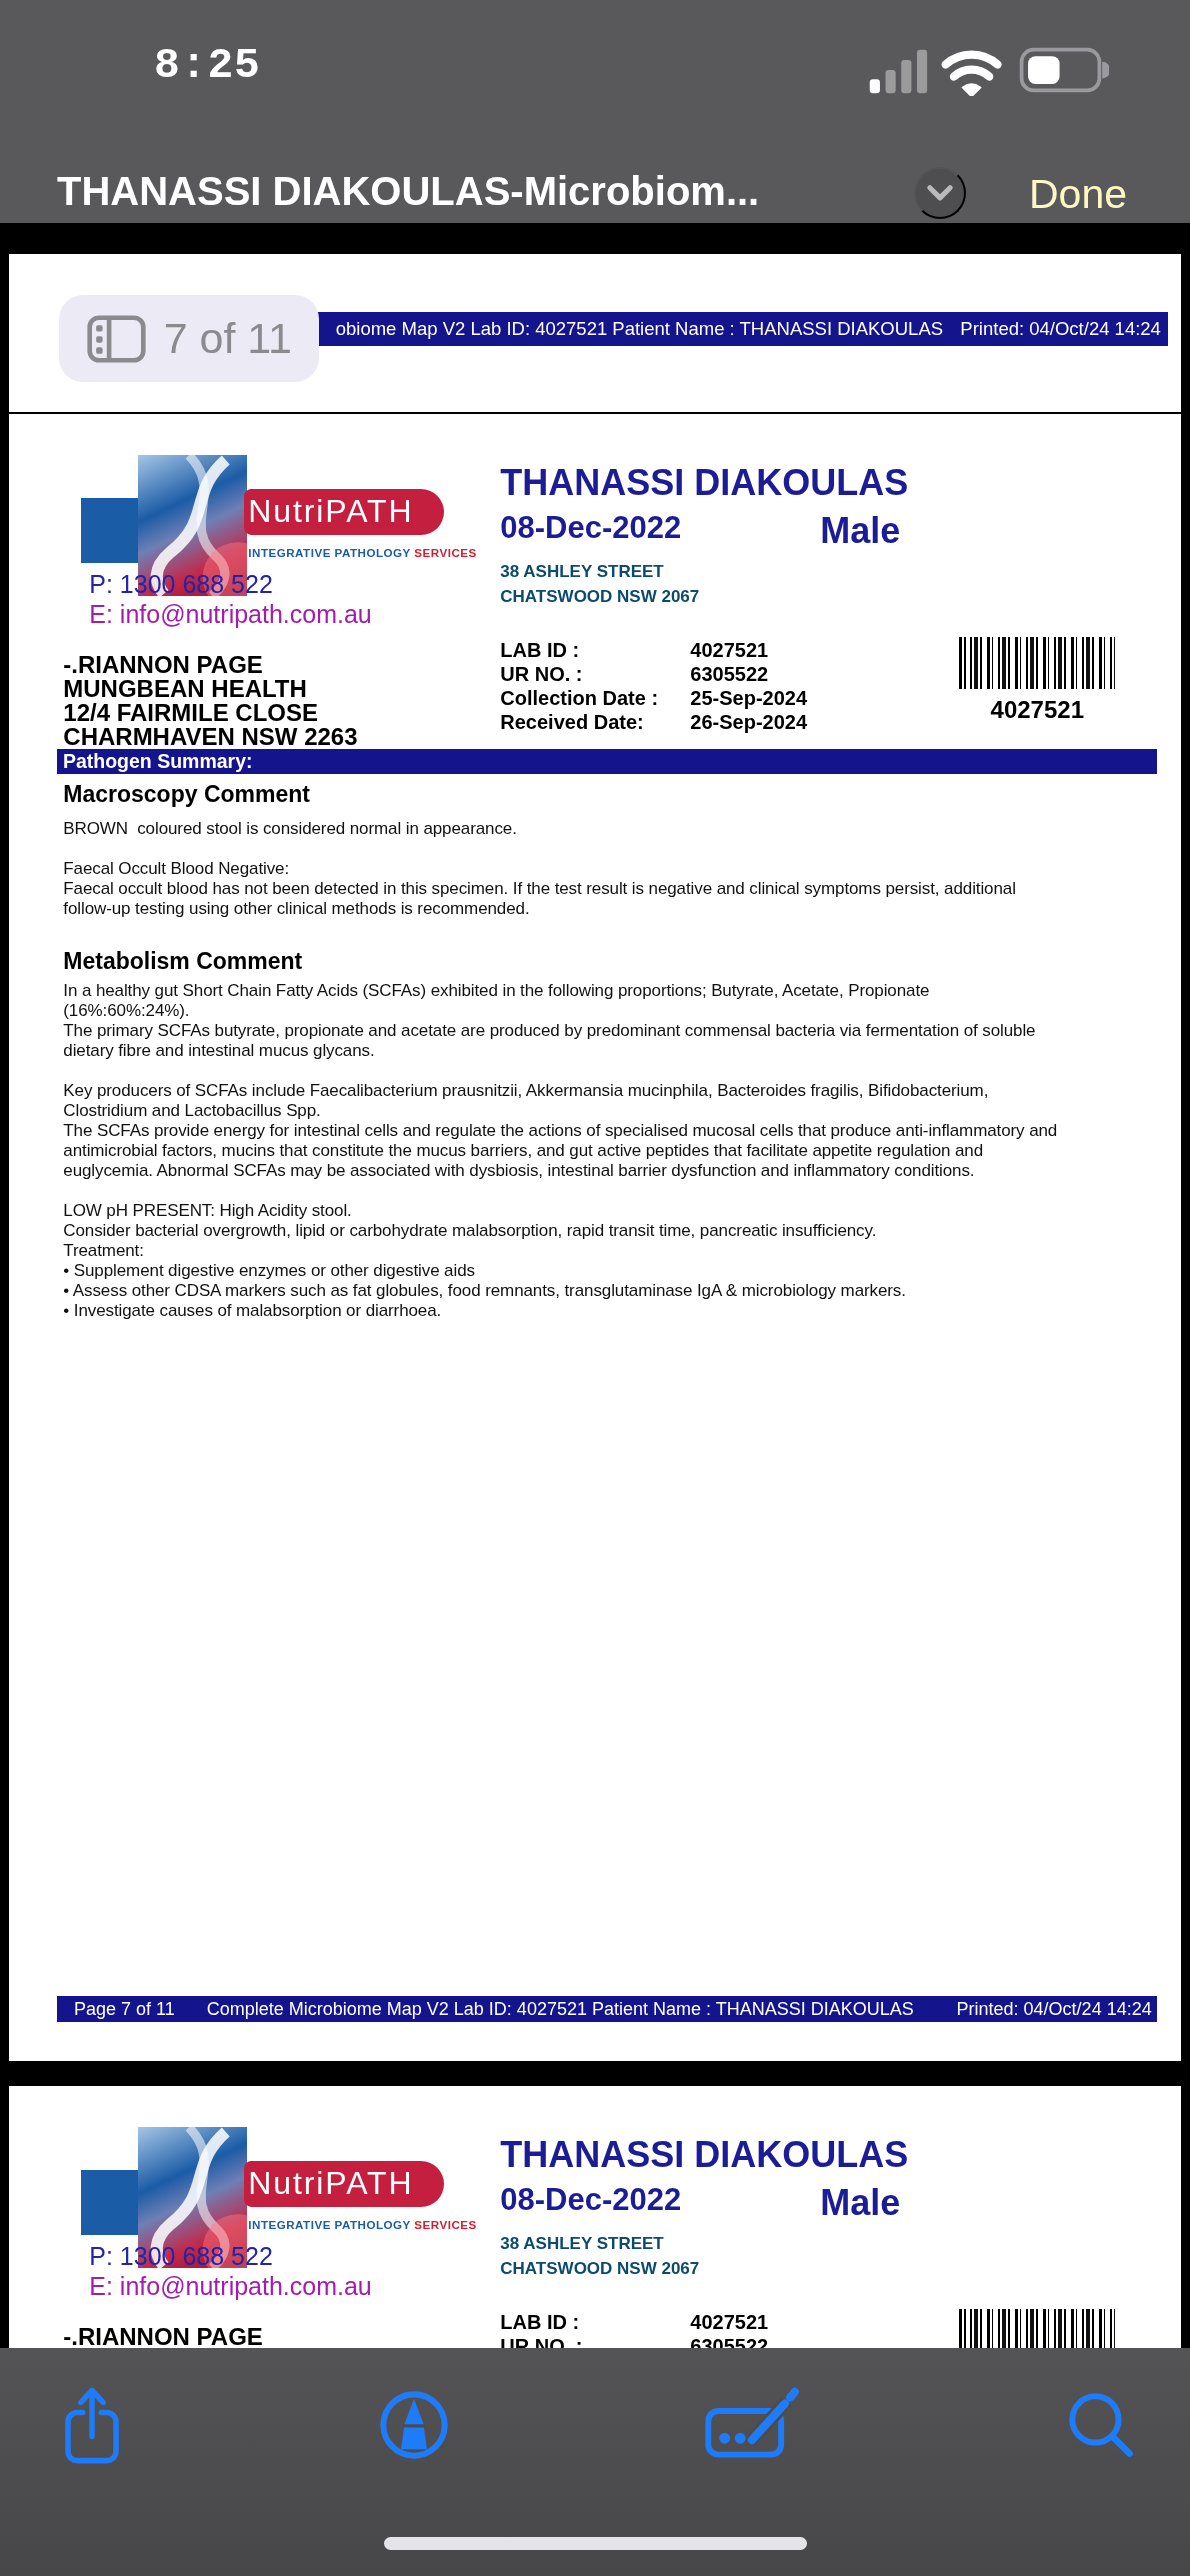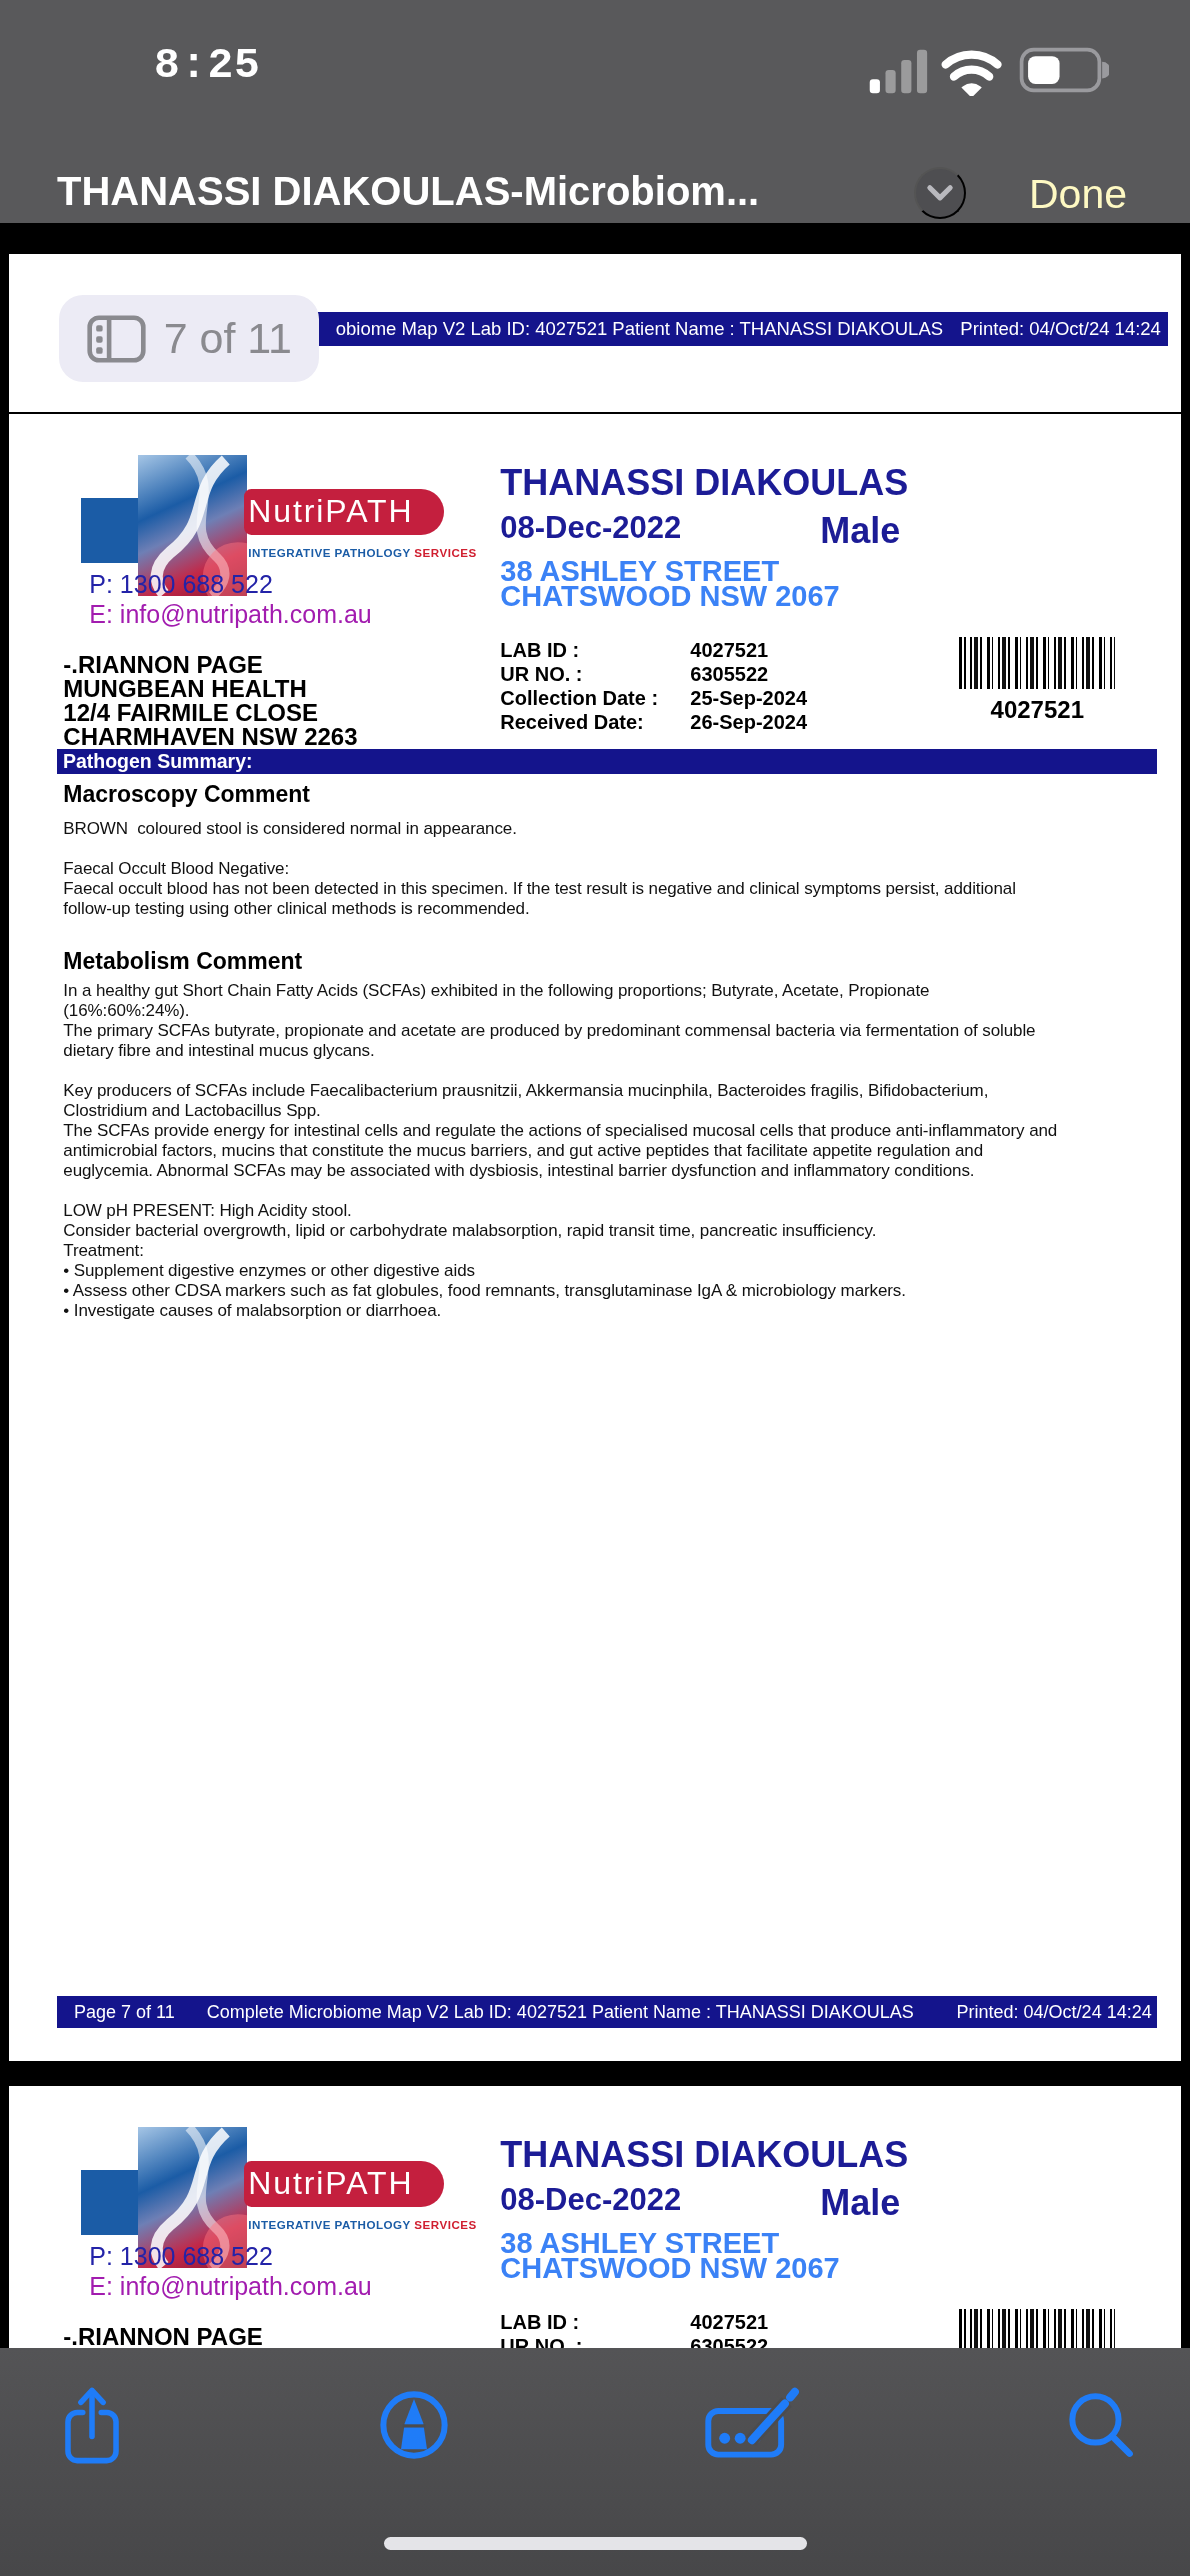--- a/index.html
+++ b/index.html
@@ -35,37 +35,37 @@
   .logo-panel { position:absolute; left:57px; top:-15px; width:109px; height:141px; background:linear-gradient(155deg,#a6c6e6 0%,#1b5ca6 35%,#6e7fb5 52%,#c22848 76%,#8c1430 100%); overflow:hidden; }
   .logo-pill { position:absolute; left:163px; top:18.5px; width:200px; height:46px; background:#c41f3e; border-radius:7.4px 23px 23px 7.4px; color:#fff; font-size:32px; display:flex; align-items:center; padding-left:4px; letter-spacing:1.9px; }
   .logo-tagline { position:absolute; left:167px; top:76px; font-size:11.6px; font-weight:bold; letter-spacing:0.5px; white-space:nowrap; }
   .tag-blue { color:#1b5ca6; } .tag-red { color:#d01f30; }
   .contact-phone { position:absolute; left:80px; top:156px; font-size:25px; color:#2323a8; }
   .contact-email { position:absolute; left:80px; top:186px; font-size:25px; color:#a21caf; }
   .referrer { position:absolute; left:54px; top:228px; font-size:24px; font-weight:bold; color:#000; line-height:24px; white-space:nowrap;margin-top:11px; }
   .patient-name { position:absolute; left:491px; top:48px; font-size:36px; font-weight:bold; color:#1c1c96; white-space:nowrap; }
   .patient-dob { position:absolute; left:491px; top:96px; font-size:31px; font-weight:bold; color:#1c1c96; }
   .patient-sex { position:absolute; left:811px; top:96px; font-size:36px; font-weight:bold; color:#1c1c96; }
-  .patient-addr { position:absolute; left:491px; top:145px; font-size:29px; font-weight:bold; color:#3b82f6; line-height:25px; }
+  .patient-addr { position:absolute; left:491px; top:145px; font-size:17px; font-weight:bold; color:#0c4a6e; line-height:25px; }
   .lab-rows { position:absolute; left:491px; top:224px; font-size:20px; font-weight:bold; color:#000; line-height:24px; white-space:nowrap; }
   .lab-label { display:inline-block; width:190px; }
   .barcode { position:absolute; left:950px; top:223px; width:156px; height:52px;
     background:repeating-linear-gradient(90deg,#000 0 2.8px,#fff 2.8px 4.6px,#000 4.6px 6.5px,#fff 6.5px 11px,#000 11px 13px,#fff 13px 15px,#111 15px 19.5px,#fff 19.5px 21.3px,#000 21.3px 23px,#fff 23px 28px); }
   .barcode-num { position:absolute; left:950px; top:282px; width:156px; text-align:center; font-size:24px; font-weight:bold; color:#000; }
 
   
   .band { position:absolute; left:48px; width:1100px; height:25px; background:#14148c; color:#fff; display:flex; align-items:center; }
   .pathogen-band { top:335px; font-size:19.5px; font-weight:bold; padding-left:5.6px; }
   .sec-title { position:absolute; left:54px; font-size:23px; font-weight:bold; color:#000; }
   .macro-title { top:367px; }
   .macro-lines { position:absolute; left:54px; top:405px; }
   .meta-title { top:534px; }
   .meta-lines { position:absolute; left:54px; top:567px; }
   .body-lines { font-size:17px; letter-spacing:-0.1px; color:#111; line-height:20px; white-space:pre; }
-  .footer-band { top:1582px; height:32px; font-size:18px; }
+  .footer-band { top:1582px; height:26px; font-size:18px; }
   .pf-page { padding-left:16.7px; white-space:nowrap; }
   .pf-doc { margin-left:32px; white-space:nowrap; }
   .pf-printed { margin-left:auto; padding-right:5.6px; white-space:nowrap; }
 
   
   .toolbar { position:absolute; left:0; top:2348px; width:1191px; height:228px; background:linear-gradient(#545456 0%,#4c4c4e 60%,#474749 100%); }
   .tool-btn { position:absolute; top:26px; width:102px; height:102px; background:none; border:none; display:flex; align-items:center; justify-content:center; }
   .home-indicator { position:absolute; left:384px; top:2537px; width:423px; height:13px; border-radius:7.4px; background:#e4e4e8; z-index:9; }
 </style>
 </head>

